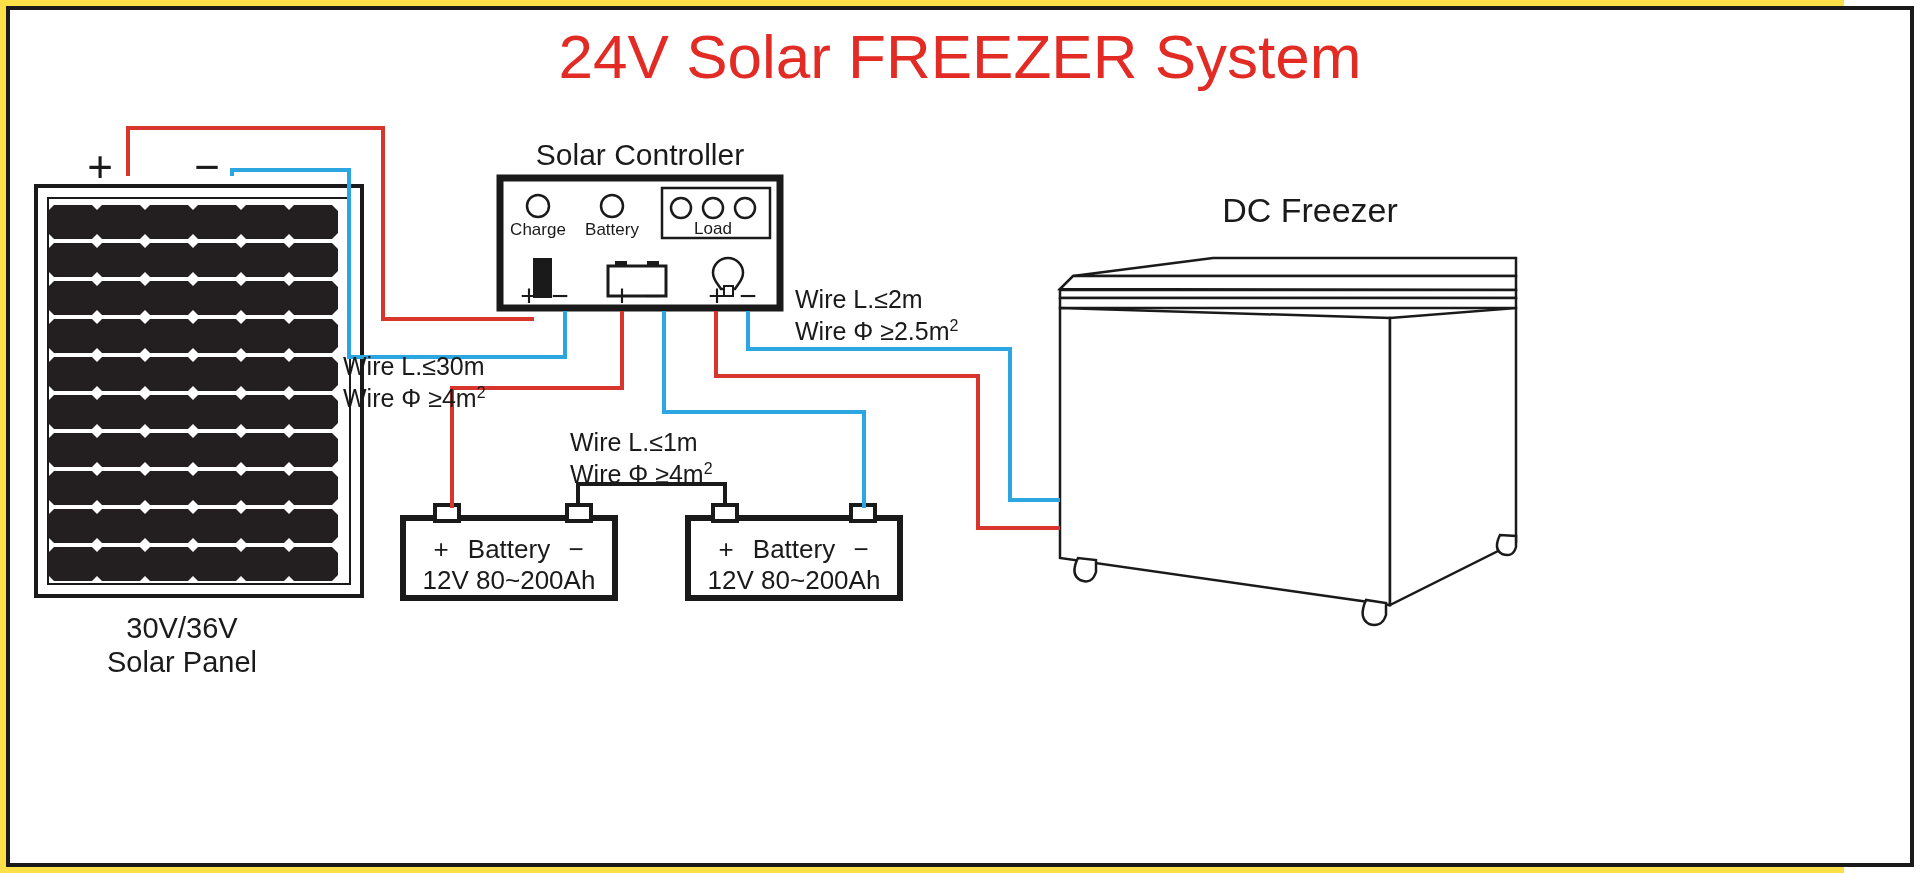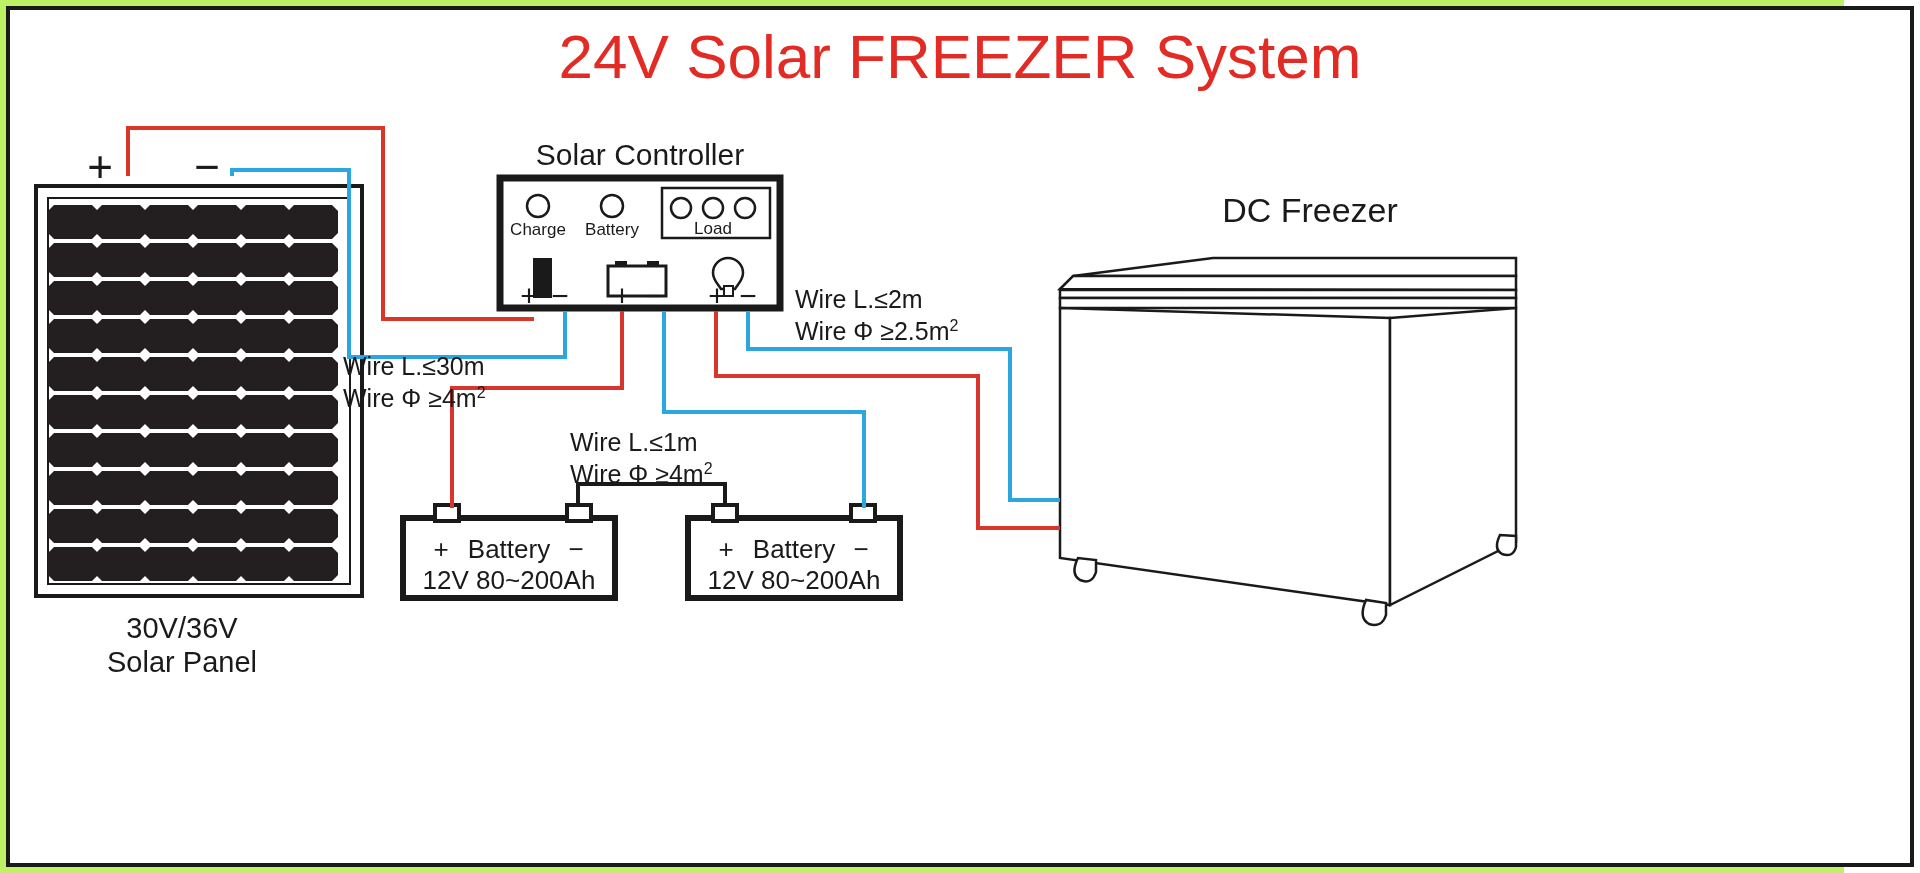--- a/index.html
+++ b/index.html
@@ -10,21 +10,21 @@
   body {
     width: 1920px;
     height: 873px;
     font-family: "Liberation Sans", sans-serif;
     overflow: hidden;
   }
   #diagram-root {
     position: relative;
     width: 1844px;
     height: 873px;
-    background: #bef264;
+    background: #fde047;
   }
   svg.canvas {
     position: absolute;
     left: 0;
     top: 0;
     width: 1920px;
     height: 873px;
     display: block;
   }
   .lbl {

